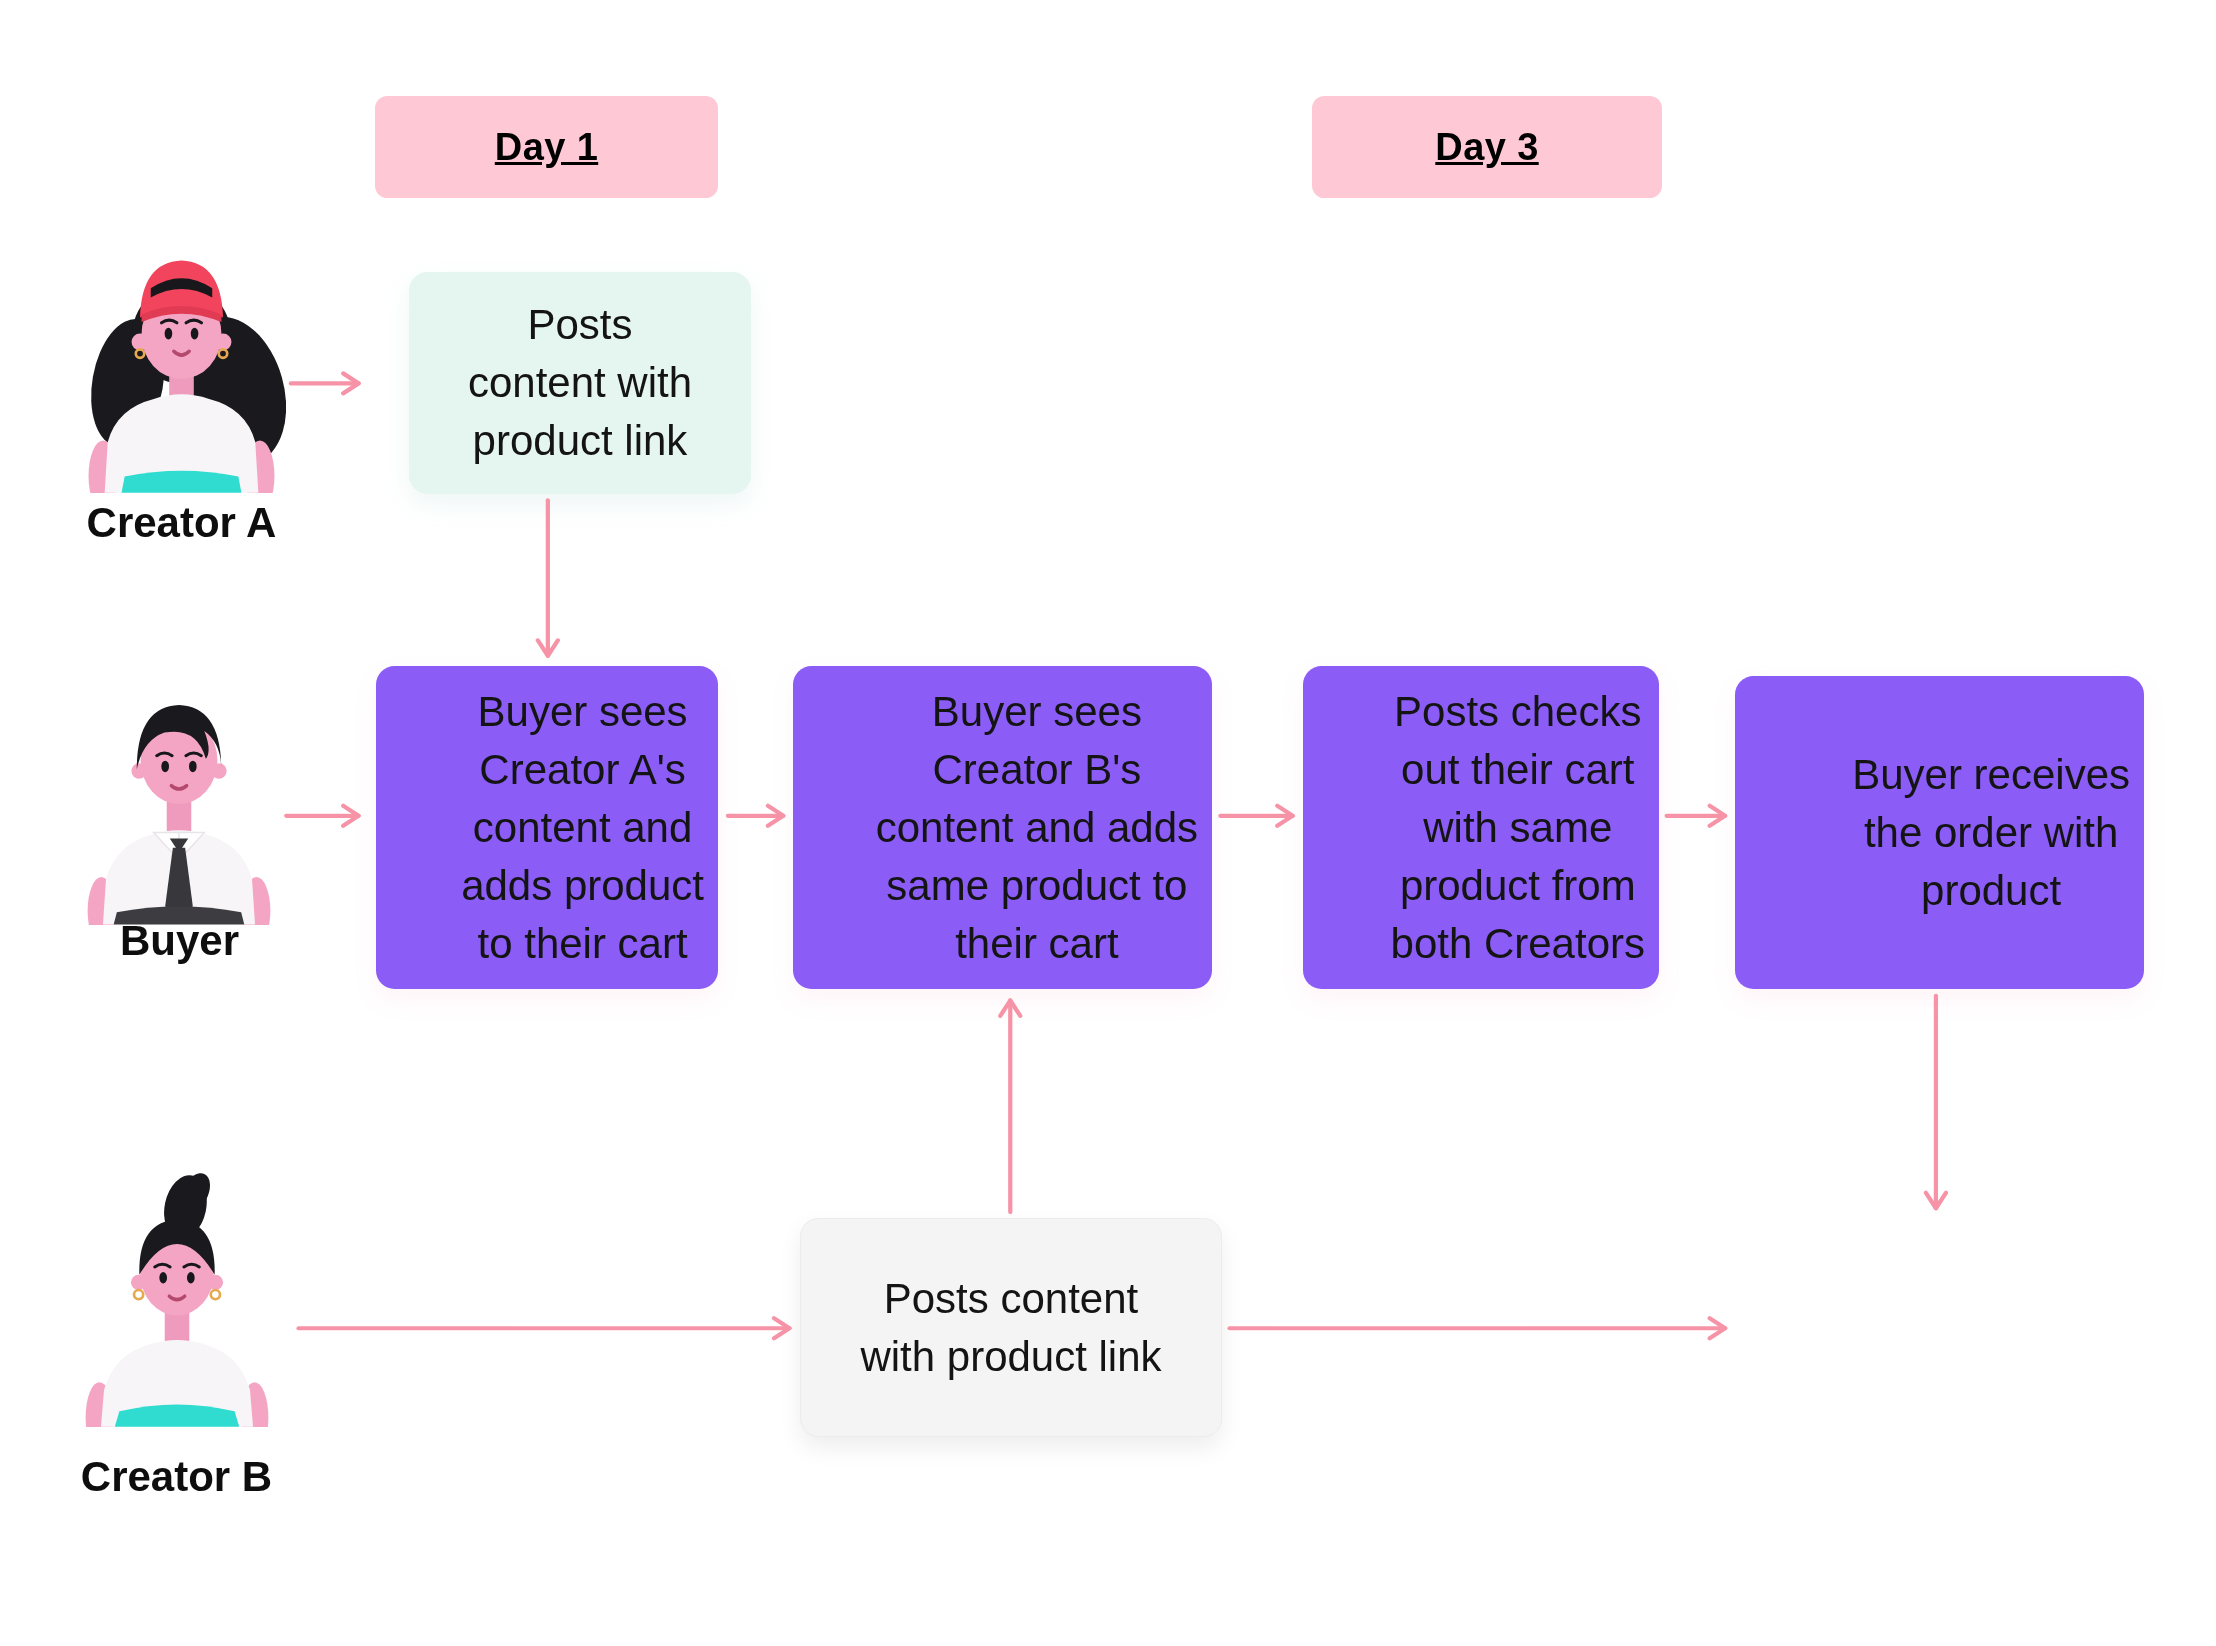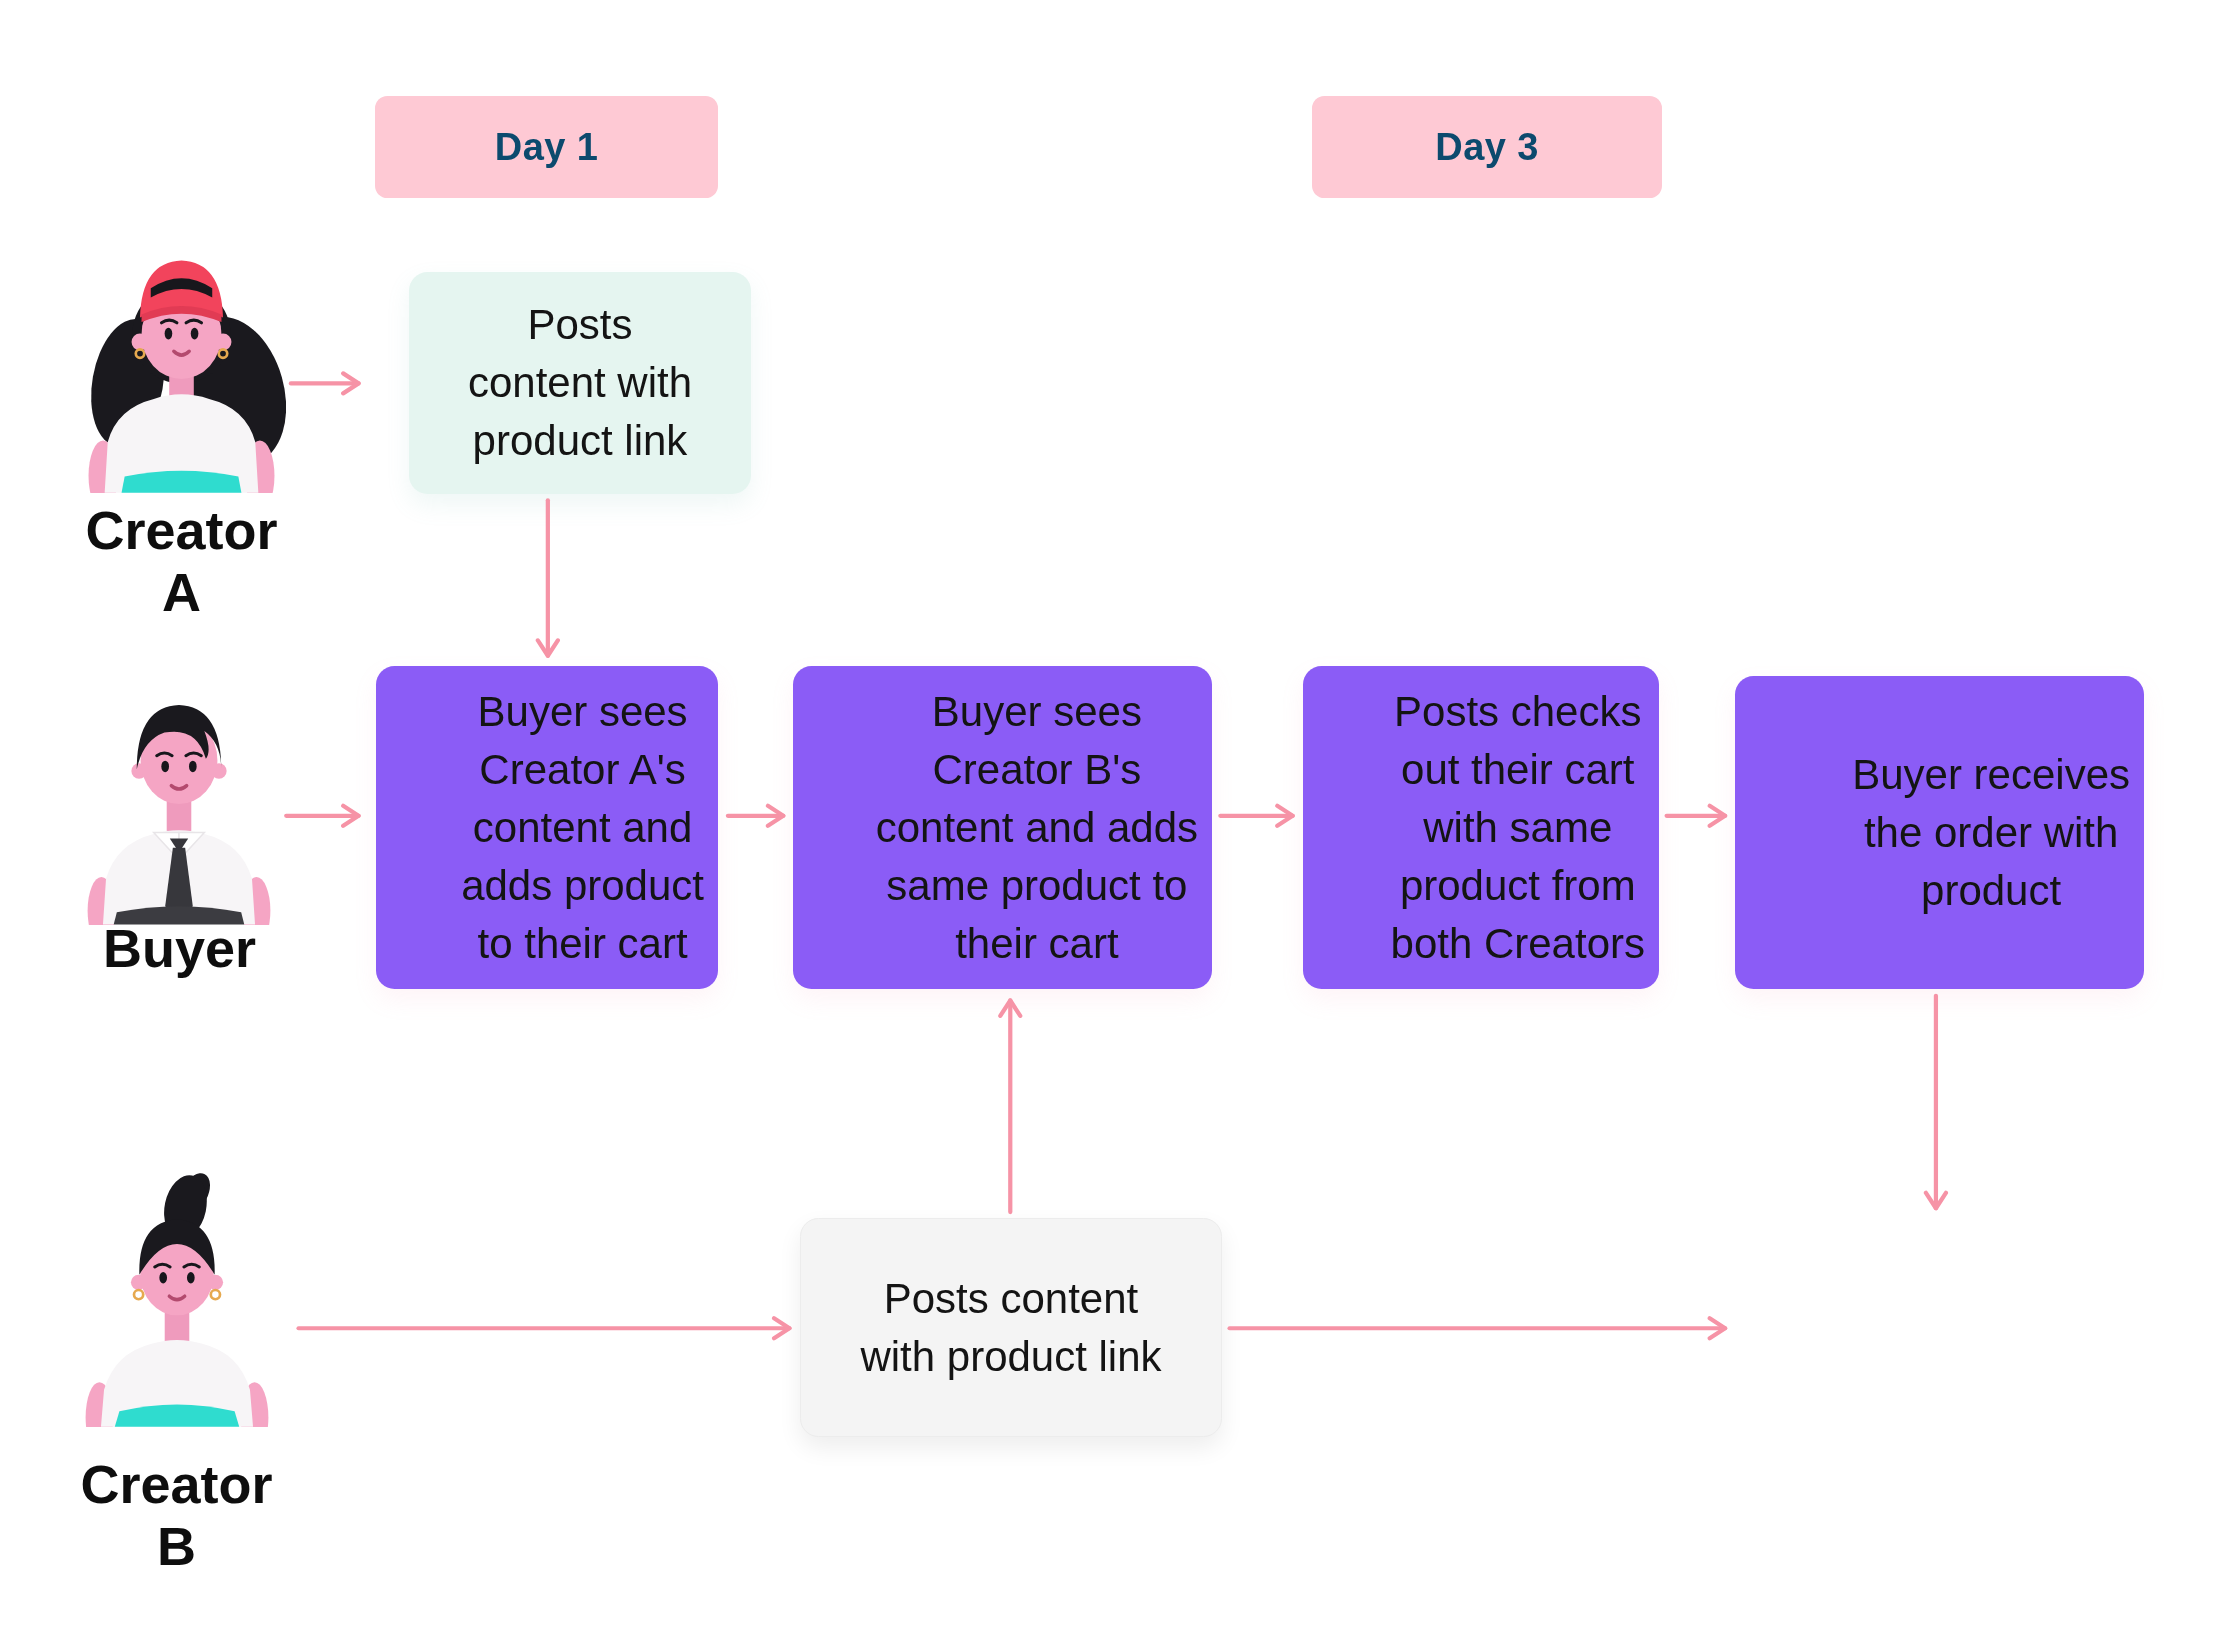--- a/index.html
+++ b/index.html
@@ -3,34 +3,34 @@
 <meta charset="utf-8">
 <style>
   html,body{margin:0;padding:0;background:#fff;}
   .canvas{
     position:relative;width:2216px;height:1647px;background:#ffffff;
     font-family:"Liberation Sans", sans-serif;color:#151515;overflow:hidden;
   }
   .pill{
     position:absolute;height:102px;background:#fec9d4;border-radius:12.3px;
     display:flex;align-items:center;justify-content:center;
-    font-size:38px;font-weight:bold;color:#0c4a6e;letter-spacing:0.4px;
+    font-size:38px;font-weight:bold;color:#000000;letter-spacing:0.4px;text-decoration:underline;
   }
   .box{
     position:absolute;border-radius:18.5px;
     display:flex;align-items:center;justify-content:center;text-align:center;
     font-size:42px;line-height:58px;color:#141414;
   }
   .box-text{white-space:pre-line;display:block;padding:0 14px;}
   .mint{background:#e5f5f0;box-shadow:0 10.8px 23px rgba(120,190,180,.12);}
   .pink{background:#8b5cf6;box-shadow:0 10.8px 23px rgba(244,143,177,.10);justify-content:flex-end;}
   .gray{background:#f4f4f4;border:1.5px solid #ececec;box-shadow:0 10.8px 23px rgba(0,0,0,.07);}
   .actor-label{
     position:absolute;width:215px;text-align:center;
-    font-size:54px;font-weight:bold;color:#0e0e0e;
+    font-size:42px;font-weight:bold;color:#0e0e0e;
   }
   .avatar{position:absolute;margin:0;padding:0;}
   .arrows{position:absolute;left:0;top:0;width:2216px;height:1647px;pointer-events:none;}
   .arrow-line{stroke:#f693a6;stroke-width:5.5;fill:none;stroke-linecap:round;}
 </style>
 </head>
 <body>
 
 <div class="canvas">
 

